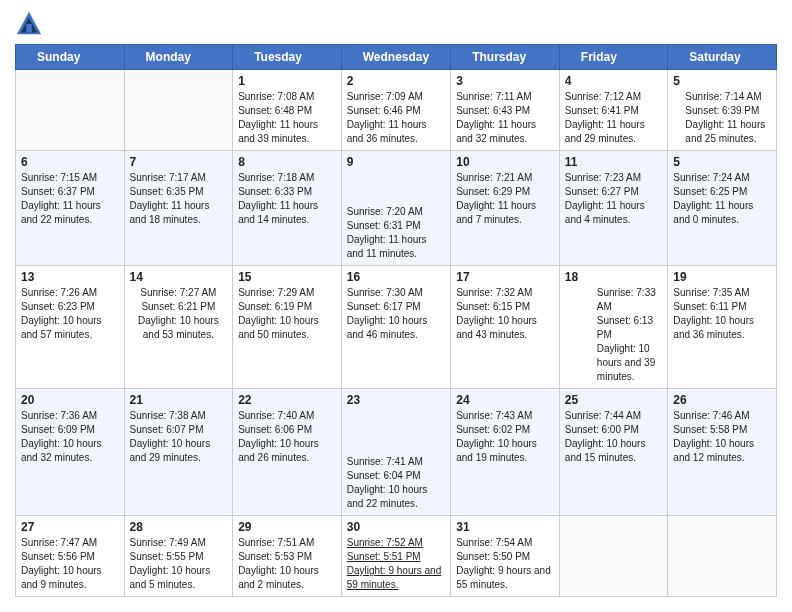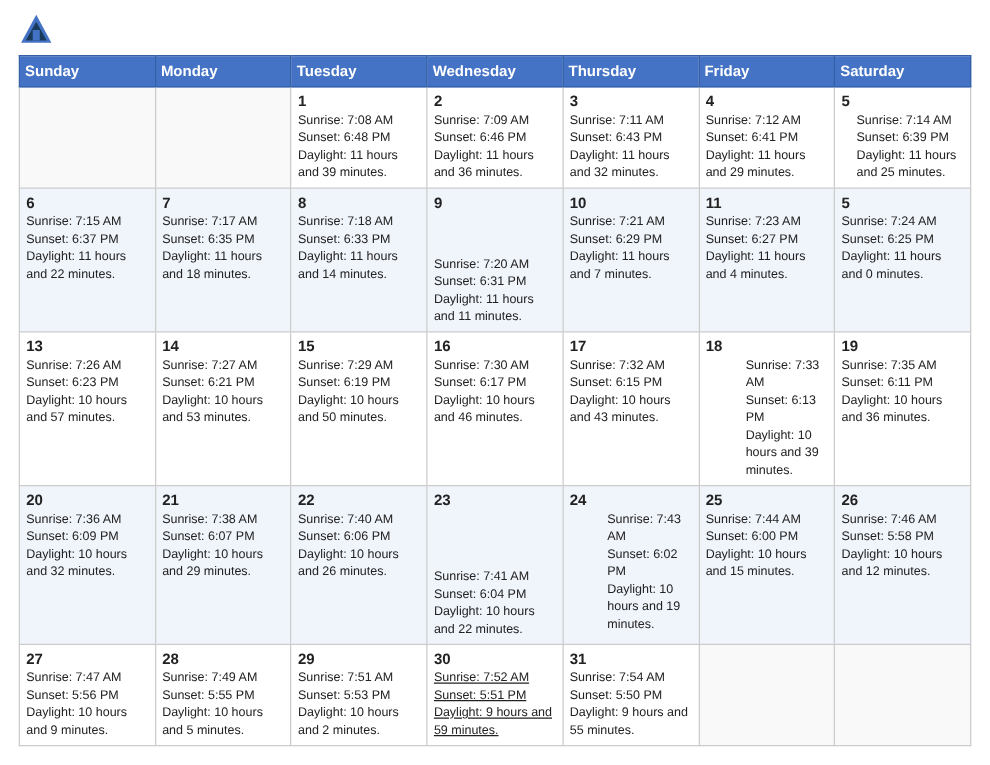--- a/index.html
+++ b/index.html
@@ -57,21 +57,21 @@
     .calendar {
       width: 100%;
       border-collapse: collapse;
       border: 1px solid #ccc;
     }
     .calendar thead tr th {
       background: #4472c4;
       color: #fff;
       font-size: 12px;
       font-weight: bold;
-      padding: 5px 4px;
+      padding: 5px 21px;
       border: 1px solid #3560a8;
       text-align: left;
     }
     .calendar tbody tr td {
       border: 1px solid #ccc;
       vertical-align: top;
       padding: 4px 5px;
       font-size: 10.5px;
       color: #222;
       width: calc(100% / 7);
@@ -211,21 +211,21 @@
         </tr>
         <tr>
           <td>
             <span class="day-num">13</span>
             <div class="day-info" style="white-space: pre-line;">Sunrise: 7:26 AM
 Sunset: 6:23 PM
 Daylight: 10 hours and 57 minutes.</div>
           </td>
           <td>
             <span class="day-num">14</span>
-            <div class="day-info" style="white-space: pre-line;">Sunrise: 7:27 AM
+            <div class="day-info" style="white-space: pre-line; text-align: center;">Sunrise: 7:27 AM
 Sunset: 6:21 PM
 Daylight: 10 hours and 53 minutes.</div>
           </td>
           <td>
             <span class="day-num">15</span>
             <div class="day-info" style="white-space: pre-line;">Sunrise: 7:29 AM
 Sunset: 6:19 PM
 Daylight: 10 hours and 50 minutes.</div>
           </td>
           <td>
@@ -273,21 +273,21 @@
 Daylight: 10 hours and 26 minutes.</div>
           </td>
           <td>
             <span class="day-num">23</span>
             <div class="day-info" style="white-space: pre-line; margin-top: 48px;">Sunrise: 7:41 AM
 Sunset: 6:04 PM
 Daylight: 10 hours and 22 minutes.</div>
           </td>
           <td>
             <span class="day-num">24</span>
-            <div class="day-info" style="white-space: pre-line; margin-left: 30px;">Sunrise: 7:43 AM
+            <div class="day-info" style="white-space: pre-line;">Sunrise: 7:43 AM
 Sunset: 6:02 PM
 Daylight: 10 hours and 19 minutes.</div>
           </td>
           <td>
             <span class="day-num">25</span>
             <div class="day-info" style="white-space: pre-line;">Sunrise: 7:44 AM
 Sunset: 6:00 PM
 Daylight: 10 hours and 15 minutes.</div>
           </td>
           <td>

